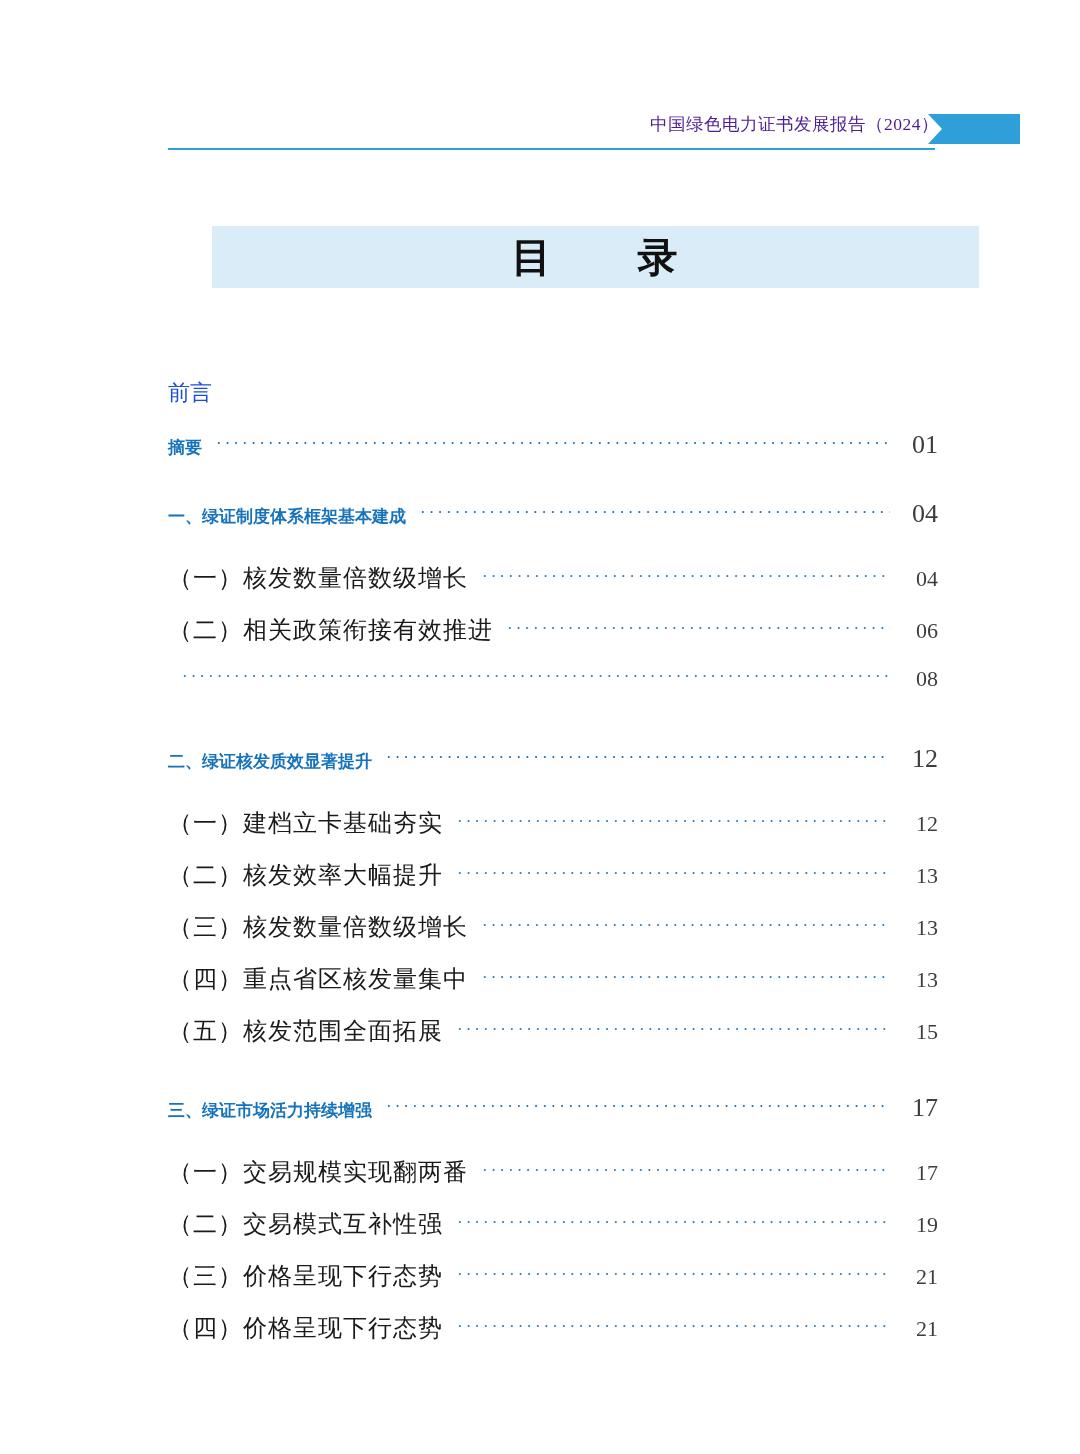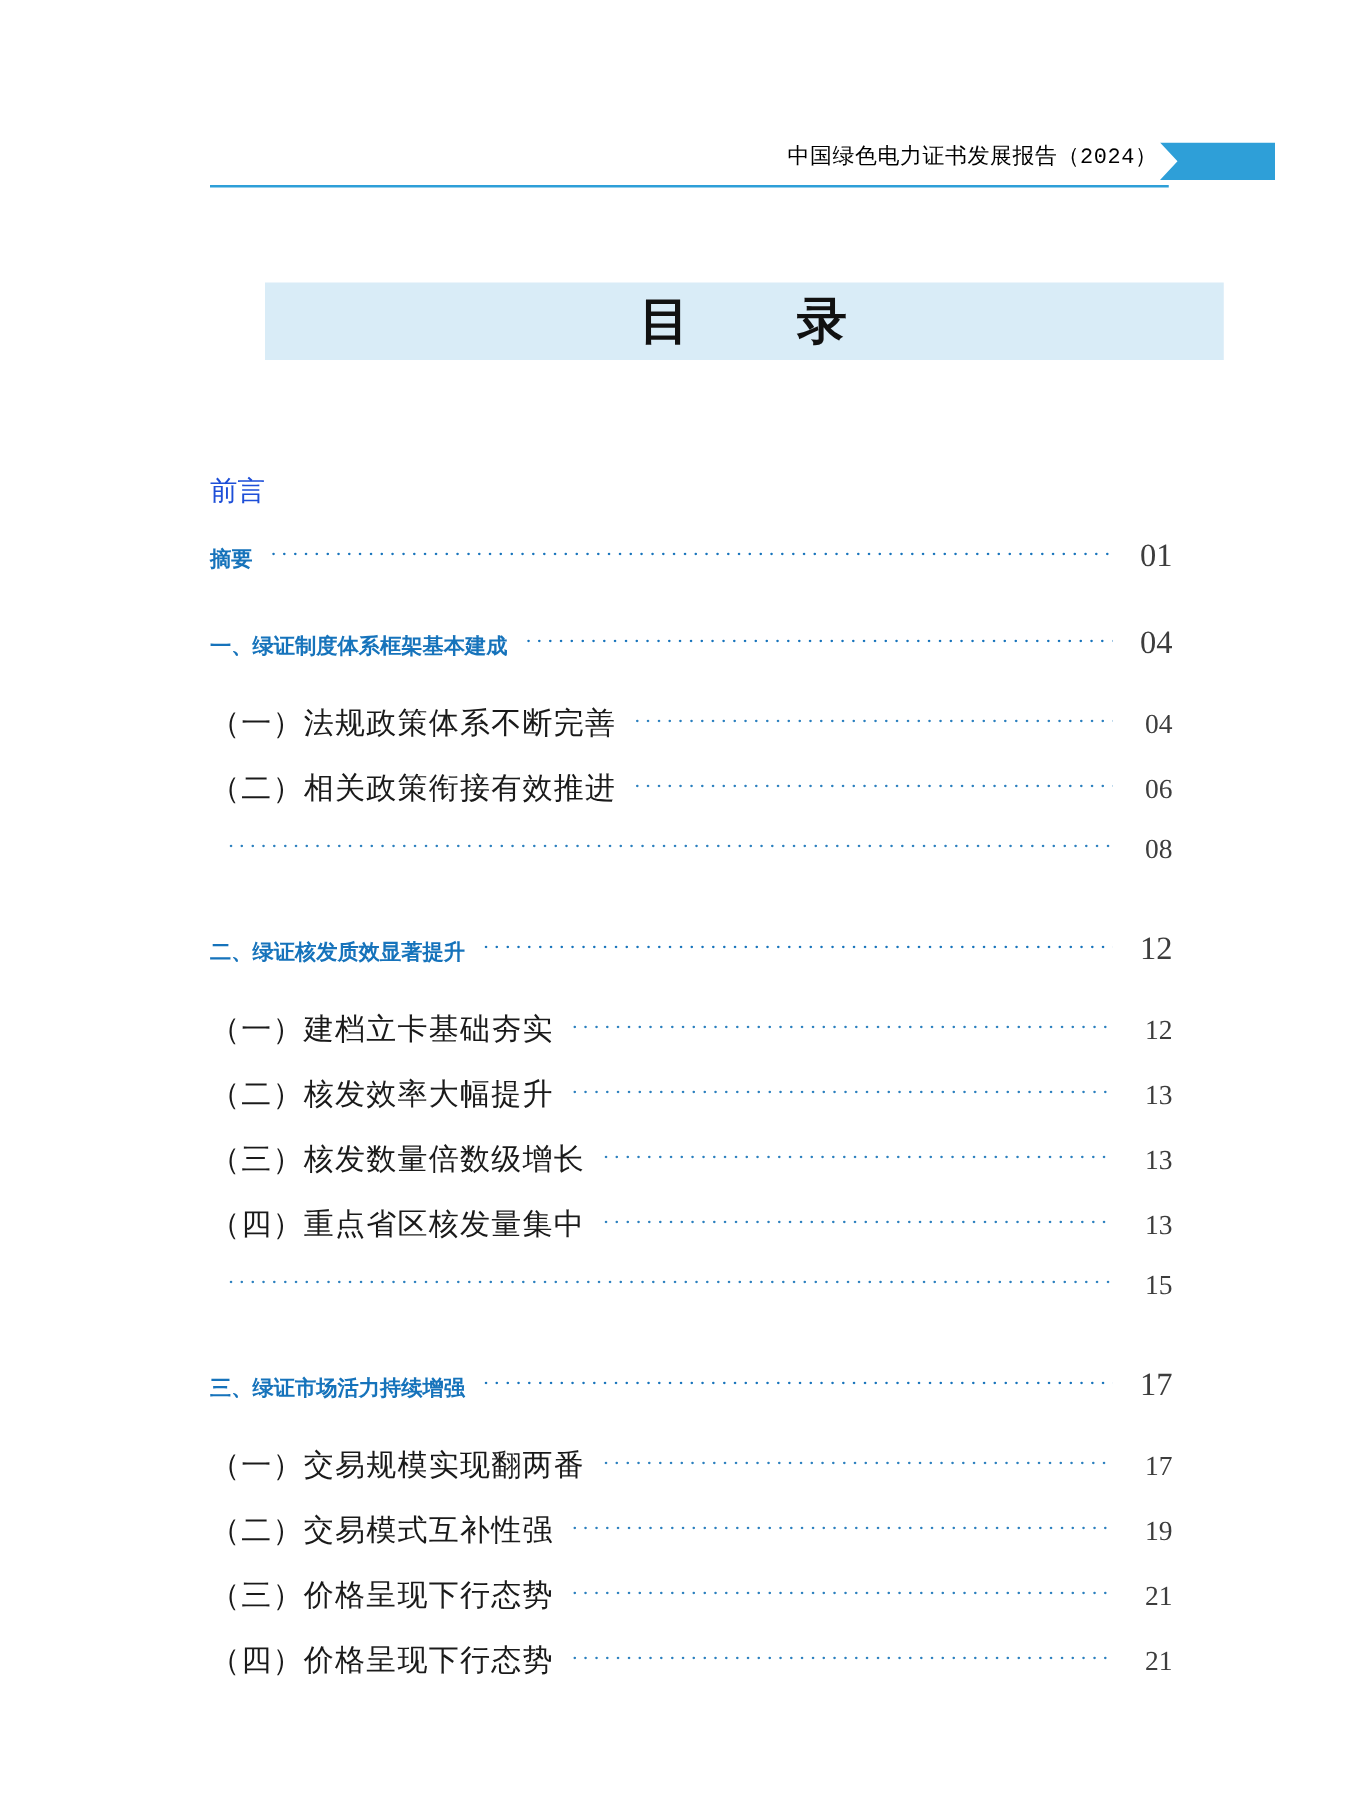--- a/index.html
+++ b/index.html
@@ -27,26 +27,26 @@
   .header-rule {
     position: absolute;
     left: 168px;
     top: 44px;
     width: 767px;
     height: 2px;
     background: #2e9fd8;
   }
   .header-title {
     position: absolute;
-    right: 154px;
+    right: 141px;
     top: 8px;
-    font-family: Liberation Mono, monospace;
+    font-family: Liberation Serif, serif;
     font-size: 17.5px;
     letter-spacing: 0.5px;
-    color: #000000;
+    color: #4c1d95;
     white-space: nowrap;
   }
   .header-tag {
     position: absolute;
     right: 60px;
     top: 10px;
     width: 92px;
     height: 30px;
   }
   .header-tag svg { display: block; }
@@ -190,21 +190,21 @@
     <span class="page">01</span>
   </div>
 
   <div class="toc-row row-l0">
     <span class="label">一、绿证制度体系框架基本建成</span>
     <span class="leaders"></span>
     <span class="page">04</span>
   </div>
 
   <div class="toc-row row-l1">
-    <span class="label">（一）法规政策体系不断完善</span>
+    <span class="label">（一）核发数量倍数级增长</span>
     <span class="leaders"></span>
     <span class="page">04</span>
   </div>
 
   <div class="toc-row row-l1">
     <span class="label">（二）相关政策衔接有效推进</span>
     <span class="leaders"></span>
     <span class="page">06</span>
   </div>
 
@@ -239,20 +239,21 @@
     <span class="page">13</span>
   </div>
 
   <div class="toc-row row-l1">
     <span class="label">（四）重点省区核发量集中</span>
     <span class="leaders"></span>
     <span class="page">13</span>
   </div>
 
   <div class="toc-row row-l1">
+    <span class="label">（五）核发范围全面拓展</span>
     <span class="leaders"></span>
     <span class="page">15</span>
   </div>
 
   <div class="gap-block"></div>
 
   <div class="toc-row row-l0">
     <span class="label">三、绿证市场活力持续增强</span>
     <span class="leaders"></span>
     <span class="page">17</span>

